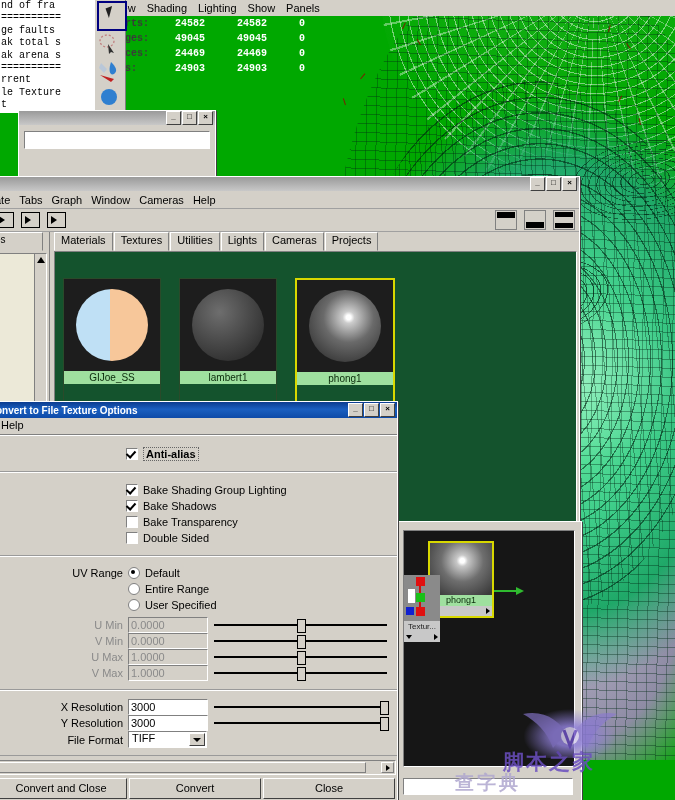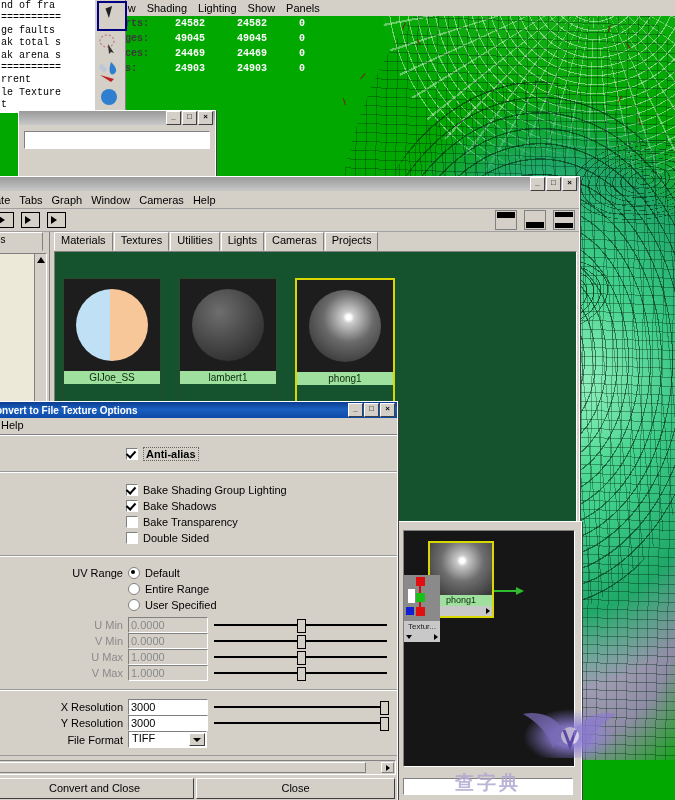--- a/index.html
+++ b/index.html
@@ -556,26 +556,28 @@
 
   <div style="padding:0 1px;background:#d4d0c8">
     <div class="hscroll">
       <div class="thumbh"></div>
       <div class="arr"></div>
     </div>
   </div>
 
   <div id="dlgbtns">
     <div class="dbtn">Convert and Close</div>
+    <div class="dbtn">Convert</div>
     <div class="dbtn">Close</div>
   </div>
 </div>
 
 <div class="abs" id="wm">
   <div class="wings">
     <svg width="110" height="54" viewBox="0 0 110 54" aria-hidden="true">
       <path d="M8 10 C30 6 44 16 55 34 C66 16 80 6 102 10 C88 18 78 28 72 44 C64 34 60 30 55 46 C50 30 46 34 38 44 C32 28 22 18 8 10 Z" fill="#8a78d0" opacity="0.75"></path>
       <circle cx="55" cy="32" r="9" fill="#e8e4f6" opacity="0.8"></circle>
       <path d="M49 26 L55 42 L61 26" fill="none" stroke="#6b4fc0" stroke-width="3"></path>
     </svg>
   </div>
+  <div class="cn">脚本之家</div>
   <div class="cn2">查字典</div>
 </div>
 
 </body></html>

